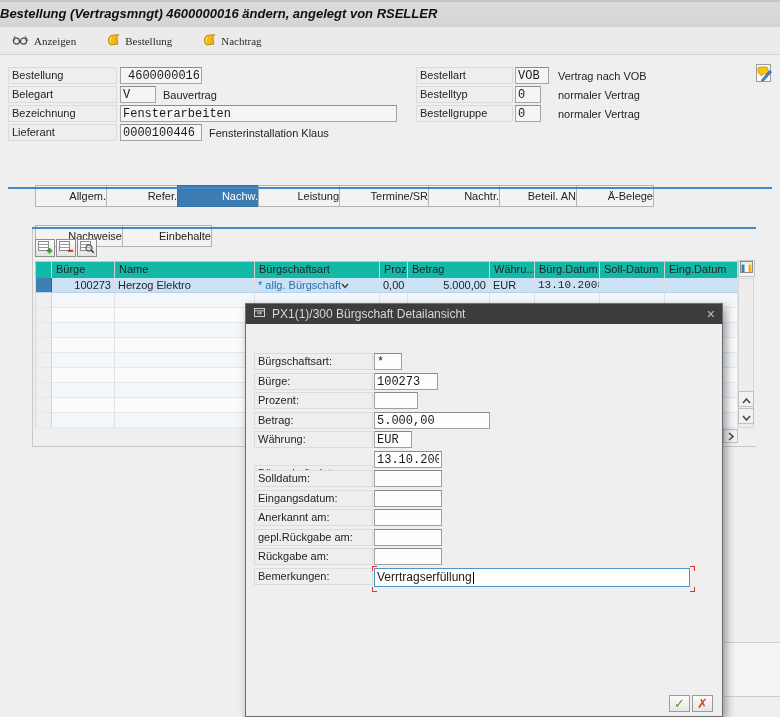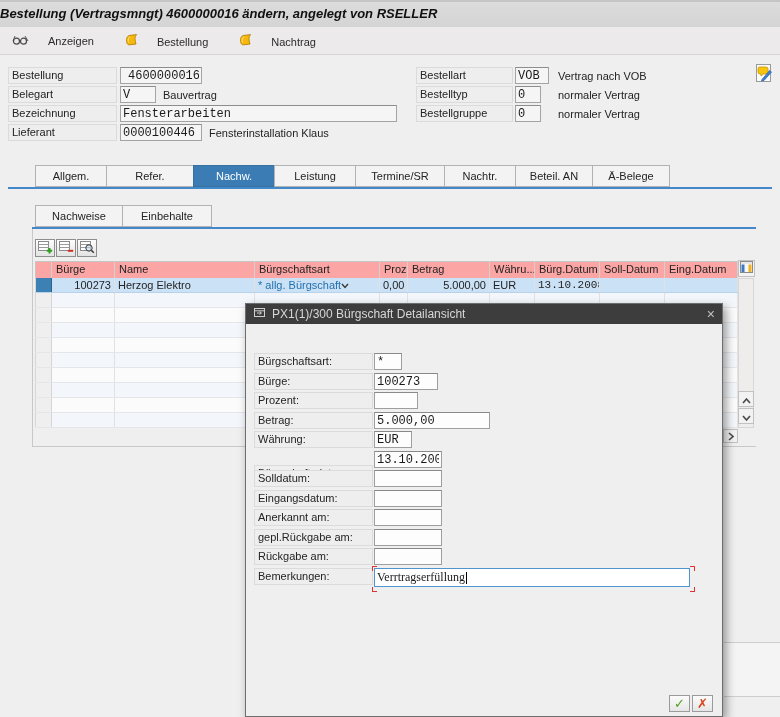--- a/index.html
+++ b/index.html
@@ -5,40 +5,40 @@
   html,body{margin:0;padding:0;width:780px;height:717px;overflow:hidden;}
   body{position:relative;background:#f0efef;font-family:"Liberation Sans",sans-serif;font-size:11px;color:#232323;}
   .abs{position:absolute;box-sizing:border-box;}
   
   .titlebar{left:0;top:0;width:780px;height:38px;background:linear-gradient(#dddcdc,#d2d1d1);
     border-top:2px solid #c6c5c5;border-bottom:1px solid #b9b8b8;
     font-style:italic;font-weight:bold;font-size:13px;line-height:24px;color:#111;}
   
   .toolbar{left:0;top:27px;width:780px;height:28px;background:#eceaea;border-bottom:1px solid #d6d5d5;
     display:flex;align-items:center;padding-left:8px;gap:22px;}
-  .tbtn{display:inline-flex;align-items:flex-end;gap:19px;background:none;border:none;
-    font-family:Liberation Sans, sans-serif;font-size:11px;color:#2b2b2b;padding:2px 4px;}
+  .tbtn{display:inline-flex;align-items:center;gap:5px;background:none;border:none;
+    font-family:Liberation Serif, serif;font-size:11px;color:#2b2b2b;padding:2px 4px;}
   
   .flabel{height:17px;line-height:15px;background:#efeeee;border:1px solid #dcdbdb;padding-left:3px;}
   .finput{height:17px;background:#f6f5f5;border:1px solid #a5a4a4;border-top-color:#8e8d8d;
     font-family:"Liberation Mono",monospace;font-size:12px;padding:0 2px;color:#1a1a1a;}
   .fdesc{height:16px;line-height:16px;}
   
   .tabrow{display:flex;}
-  .tab{height:22px;line-height:21px;text-align:center;background:#f4f3f3;border:1px solid #b3b2b2;
-    box-sizing:border-box;margin-right:-1px;}
+  .tab{height:22px;line-height:21px;text-align:right;background:#f4f3f3;border:1px solid #b3b2b2;
+    box-sizing:border-box;margin-right:-1px;margin-top:20px;}
   .tab.active{background:#3b7cb5;color:#fff;border-color:#35709f;}
   .underline{height:2px;background:#4289c9;}
   .gline{background:#c9c8c8;}
   
   .tgbtn{width:20px;height:18px;background:linear-gradient(#fefefe,#e4e3e3);border:1px solid #8f8e8e;
     display:flex;align-items:center;justify-content:center;padding:0;}
   
   .thead{left:35px;top:261px;width:703px;height:17px;display:flex;}
-  .th{height:29px;line-height:15px;background:#fca5a5;border-top:1px solid #c6c5c5;border-bottom:1px solid #c6c5c5;
+  .th{height:29px;line-height:15px;background:#14b8a6;border-top:1px solid #c6c5c5;border-bottom:1px solid #c6c5c5;
     border-right:1px solid #d2d1d1;box-sizing:border-box;padding-left:4px;overflow:hidden;white-space:nowrap;}
   .th:first-child{border-left:1px solid #c6c5c5;}
   .tbody{left:35px;top:278px;width:703px;}
   .trow{display:flex;height:15px;box-sizing:border-box;border-bottom:1px solid #e4e6e8;background:#fbfbfb;}
   .tbody .trow:nth-child(even){background:#f3f6fa;}
   .trow.sel{background:#cbe2f6;border-bottom:1px solid #b7d2ea;}
   .td{height:14px;line-height:14px;border-right:1px solid #e2e1e1;box-sizing:border-box;
     padding:0 3px;overflow:hidden;white-space:nowrap;}
   .td:first-child{border-left:1px solid #d8d7d7;padding:0;}
   .selc{background:#f0efef;border-right:1px solid #d6d5d5;}
@@ -55,21 +55,21 @@
   
   .dialog{left:245px;top:303px;width:478px;height:414px;background:#f0efef;border:1px solid #6f6e6e;
     box-shadow:3px 4px 9px rgba(0,0,0,.4);z-index:10;}
   .dtitle{position:absolute;left:0;top:0;right:0;height:20px;background:#3e3d3d;color:#d8d7d7;
     display:flex;align-items:center;gap:6px;padding:0 7px;font-size:12px;}
   .dclose{margin-left:auto;color:#c4c3c3;font-size:14px;line-height:14px;background:none;border:none;padding:0;}
   .dlabel{left:8px;width:119px;height:17px;line-height:15px;background:#efeeee;border:1px solid #dcdbdb;padding-left:3px;}
   .dinput{left:128px;height:17px;background:#fdfdfd;border:1px solid #9f9e9e;border-top-color:#8a8989;
     font-family:"Liberation Mono",monospace;font-size:12px;padding:0 2px;color:#1a1a1a;}
   .dinput.focus{height:19px;border:1px solid #4f96d0;background:#fff;
-    font-family:Liberation Serif, serif;font-size:12px;line-height:17px;}
+    font-family:Liberation Sans, sans-serif;font-size:12px;line-height:17px;}
   .caret{display:inline-block;width:1px;height:12px;background:#000;vertical-align:middle;margin-left:1px;}
   .ck{position:absolute;width:4px;height:4px;border:0 solid #e03232;}
   .dbtn{width:21px;height:17px;background:linear-gradient(#fbfbfb,#e7e6e6);border:1px solid #9c9b9b;
     display:flex;align-items:center;justify-content:center;padding:0;}
   .glyph{font-family:"DejaVu Sans",sans-serif;font-weight:bold;font-size:13px;line-height:13px;}
   .grn{color:#4fa01e}.red{color:#d9441c}
 </style>
 </head>
 <body>
 
@@ -133,21 +133,21 @@
     <svg width="20" height="20" viewBox="0 0 20 20">
         <rect x="2.5" y="1.5" width="14" height="17" fill="#fbfbfb" stroke="#9a9a9a"></rect>
         <path d="M5 4 Q4 4 4 6 L4 9 Q4 11 6 11 L7 11 L7 13 L9.5 11 L12 11 Q14 11 14 9 L14 6 Q14 4 12 4 Z" fill="#f7c50c" stroke="#c8950a" stroke-width="0.8"></path>
         <path d="M8 16.5 L15.5 7.5 L17.5 9 L10 17.5 L7.5 18 Z" fill="#3f7fd4" stroke="#2c5c9e" stroke-width="0.7"></path>
       </svg>
   </span>
 </button>
 
 <div class="abs tabrow" style="left:35px;top:165px">
   <div class="tab" style="width:72px">Allgem.</div>
-  <div class="tab" style="width:88px">Refer.</div>
+  <div class="tab" style="width:72px">Refer.</div>
   <div class="tab active" style="width:82px">Nachw.</div>
   <div class="tab" style="width:82px">Leistung</div>
   <div class="tab" style="width:90px">Termine/SR</div>
   <div class="tab" style="width:72px">Nachtr.</div>
   <div class="tab" style="width:78px">Beteil. AN</div>
   <div class="tab" style="width:78px">Ä-Belege</div>
 </div>
 <div class="abs underline" style="left:8px;top:187px;width:764px"></div>
 
 <div class="abs tabrow" style="left:35px;top:205px">

